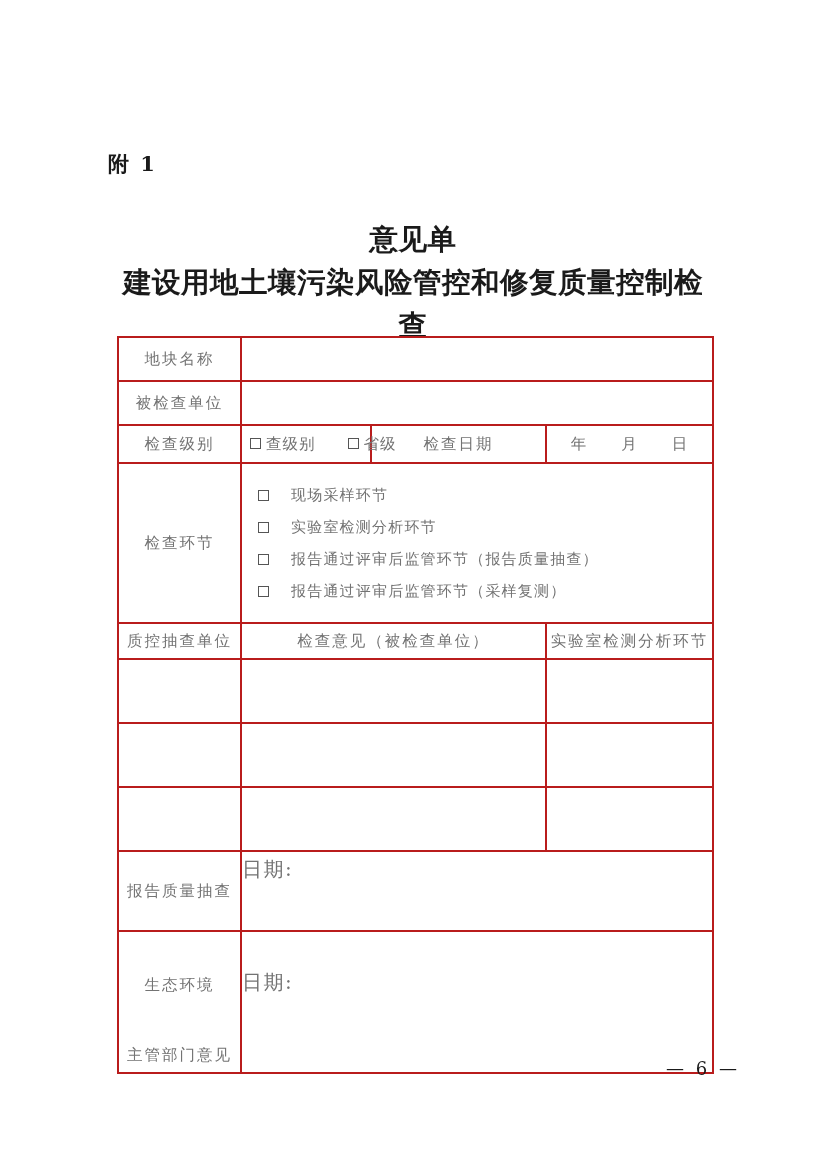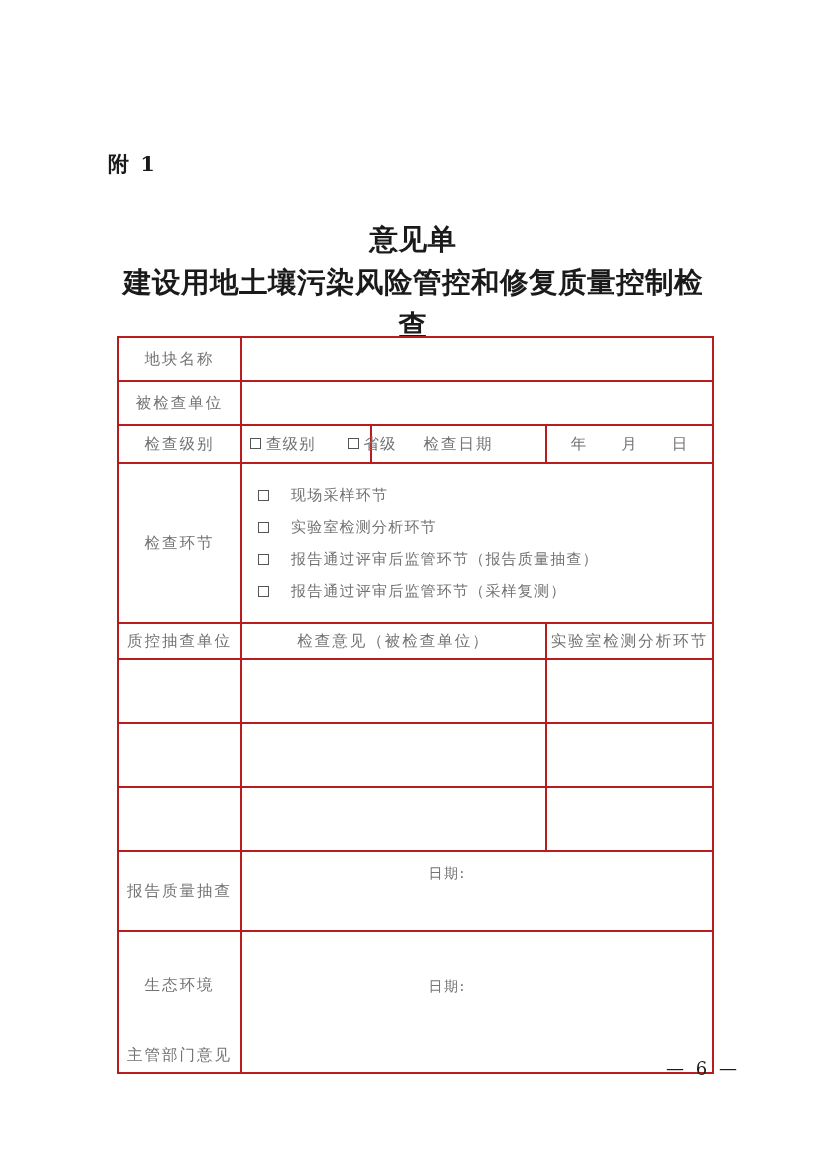--- a/index.html
+++ b/index.html
@@ -151,23 +151,23 @@
   
   .sig-cell {
     position: relative;
     height: 100%;
   }
   .date-line {
     position: absolute;
     left: 0;
     right: 0;
     bottom: 8px;
-    text-align: center;
+    text-align: left;
     letter-spacing: 1.5px;
-    font-size: 14px;
+    font-size: 20px;
     padding-right: 60px;
   }
   .date-line.lower { bottom: 6px; }
 
   
   .page-footer {
     position: absolute;
     left: 0;
     top: 1058px;
     width: 740px;

